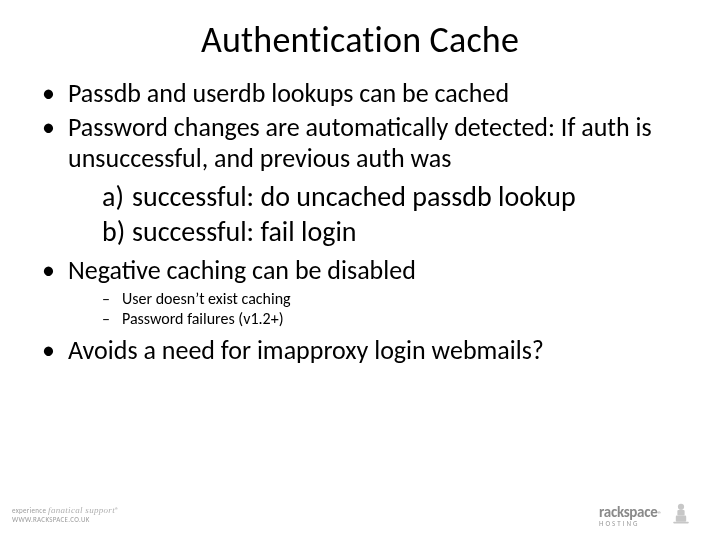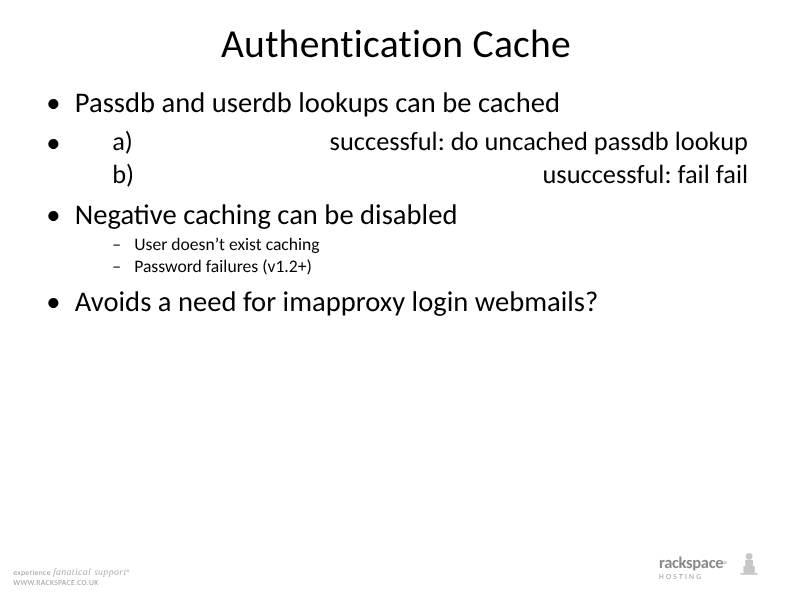--- a/index.html
+++ b/index.html
@@ -48,24 +48,23 @@
     position: absolute;
     left: 2px;
     top: 0;
     font-size: 26px;
     line-height: 1.22;
   }
   ol.letters {
     list-style: none;
     margin: 4px 0 6px 0;
     padding: 0 0 0 34px;
-    font-size: 24px;
+    font-size: 28px;
     line-height: 1.25;
     counter-reset: li;
-    text-align: right;
   }
   ol.letters > li {
     position: relative;
     padding-left: 30px;
     margin-bottom: 0px;
   }
   ol.letters > li::before {
     counter-increment: li;
     content: counter(li, lower-alpha) ")";
     position: absolute;
@@ -87,21 +86,21 @@
     content: "–";
     position: absolute;
     left: 0;
     top: 0;
   }
 
   
   .footer-left {
     position: absolute;
     left: 12px;
-    bottom: 6px;
+    bottom: 16px;
     font-size: 7px;
     color: #9c9c9c;
     line-height: 1.1;
     letter-spacing: 0.3px;
   }
   .footer-left .fan {
     font-style: italic;
     font-family: Georgia, serif;
     font-size: 9px;
     color: #b0b0b0;
@@ -142,26 +141,27 @@
   <h1 class="title">Authentication Cache</h1>
 
   <div class="content">
     <ul class="bullets">
 
       <li>
         <span>Passdb and userdb lookups can be cached</span>
       </li>
 
       <li>
+        <span>Password changes are automatically detected: If auth is unsuccessful, and previous auth was</span>
         <ol class="letters">
           <li>
             <span>successful: do uncached passdb lookup</span>
           </li>
           <li>
-            <span>usuccessful: fail fail</span>
+            <span>successful: fail login</span>
           </li>
         </ol>
       </li>
 
       <li>
         <span>Negative caching can be disabled</span>
         <ul class="dashes">
           <li>
             <span>User doesn’t exist caching</span>
           </li>

